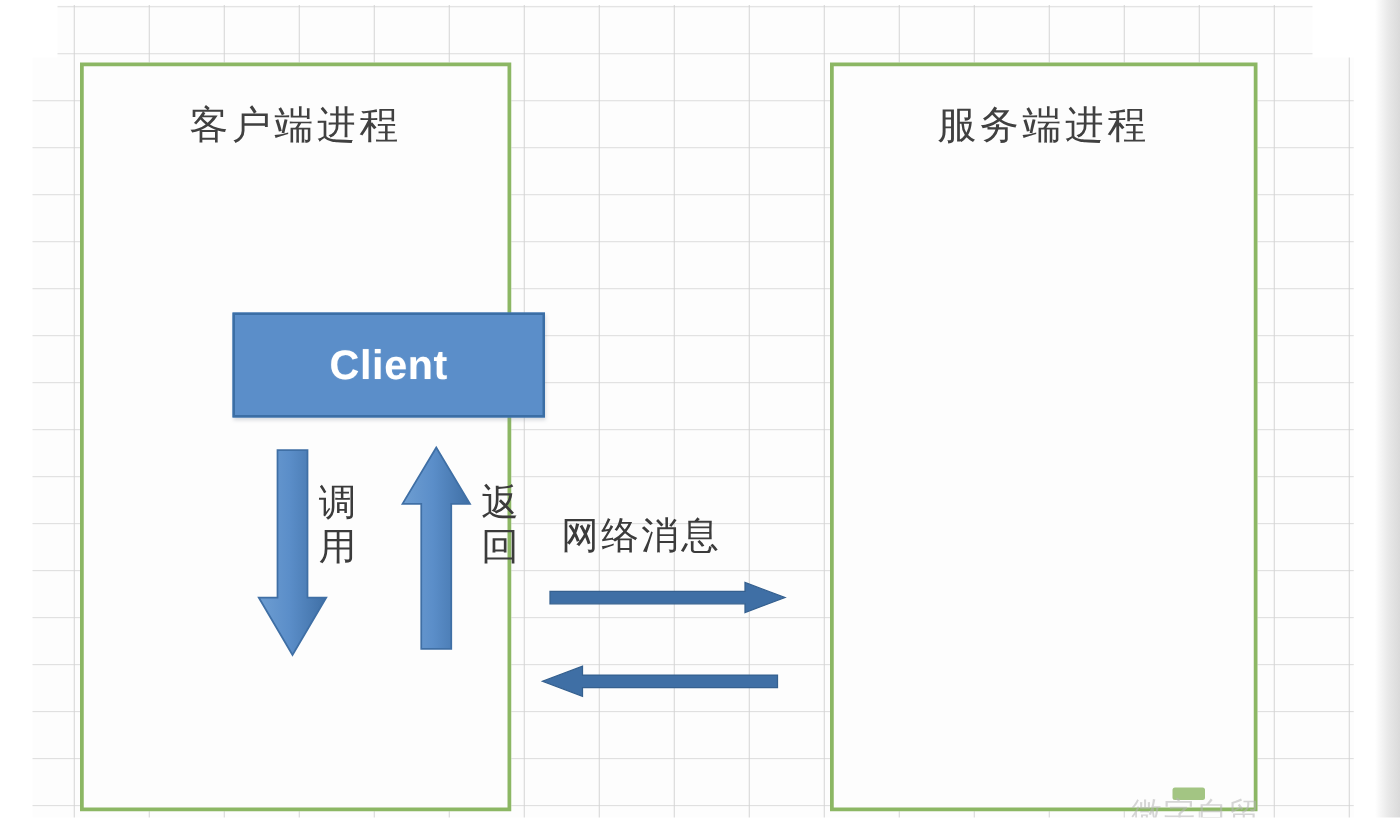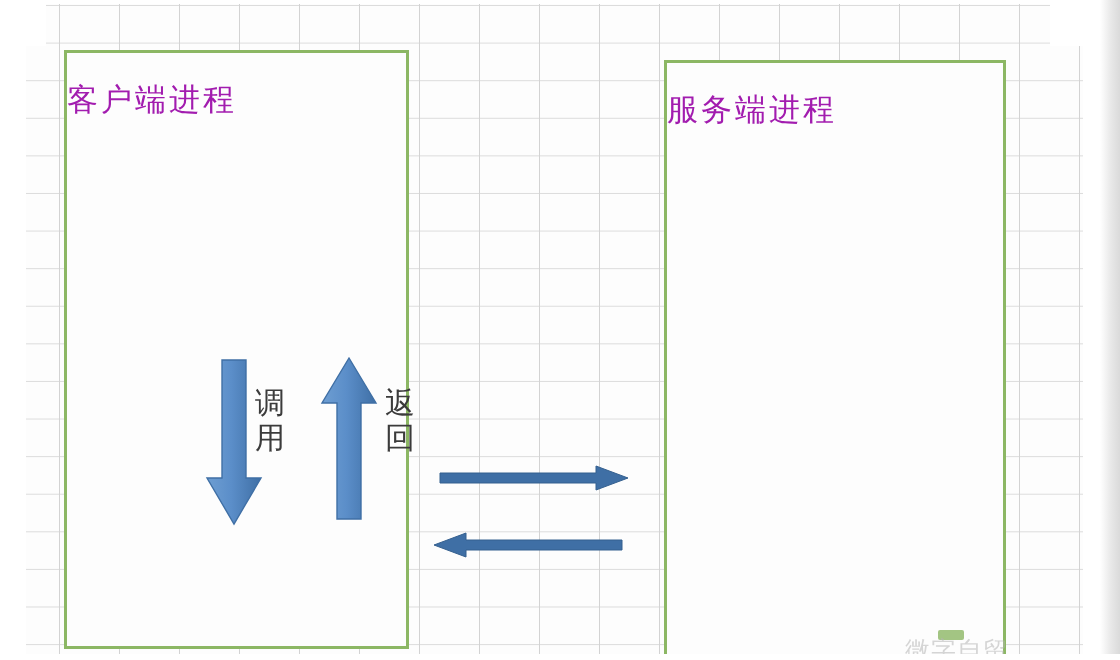--- a/index.html
+++ b/index.html
@@ -53,29 +53,29 @@
   }
 
   
   .panel{
     position:absolute;
     background:#fdfdfd;
     border:3px solid #8cb764;
     box-sizing:border-box;
   }
   #panel-client{ left:64px; top:50px; width:345px; height:599px; }
-  #panel-server{ left:664px; top:50px; width:342px; height:599px;margin-top:10px; }
+  #panel-server{ left:664px; top:50px; width:342px; height:599px; }
 
   .panel-title{
     position:absolute;left:0;top:26px;width:100%;
-    text-align:left;
+    text-align:center;
     font-family:"DejaVu Sans","Liberation Sans",sans-serif;
     font-size:31px;
     letter-spacing:3px;
-    color:#a21caf;
+    color:#404040;
     white-space:nowrap;
   }
 
   
   .node{
     position:absolute;
     background:#5b8ec9;
     border:2px solid #3b6ea5;
     box-sizing:border-box;
     display:flex;align-items:center;justify-content:center;
@@ -134,20 +134,21 @@
 </head>
 <body>
 
 <div id="stage">
 
   <div class="grid"></div>
 
   <div class="panel" id="panel-client">
     <div class="panel-title">客户端进程</div>
 
+    <div class="node" id="node-client">Client</div>
 
 
     <svg class="varrow" id="arrow-client-down" width="58" height="170" viewBox="0 0 58 170">
       <defs>
         <linearGradient id="gdown1" x1="0" y1="0" x2="1" y2="0">
           <stop offset="0%" stop-color="#6e9ed2"></stop>
           <stop offset="45%" stop-color="#5b8ec9"></stop>
           <stop offset="100%" stop-color="#3f6fa5"></stop>
         </linearGradient>
       </defs>
@@ -169,20 +170,21 @@
 用</div>
     <div class="vlabel" id="label-client-return">返
 回</div>
   </div>
 
   <div class="panel" id="panel-server">
     <div class="panel-title">服务端进程</div>
 
   </div>
 
+  <div id="label-network">网络消息</div>
 
   <svg class="harrow" id="arrow-net-forward" width="192" height="28" viewBox="0 0 192 28">
     <polygon points="2,9 158,9 158,2 190,14 158,26 158,19 2,19" fill="#3f6fa5" stroke="#35608f" stroke-width="1"></polygon>
   </svg>
 
   <svg class="harrow" id="arrow-net-back" width="196" height="28" viewBox="0 0 196 28">
     <polygon points="194,9 38,9 38,2 6,14 38,26 38,19 194,19" fill="#3f6fa5" stroke="#35608f" stroke-width="1"></polygon>
   </svg>
 
   <div id="watermark-mark"></div>

